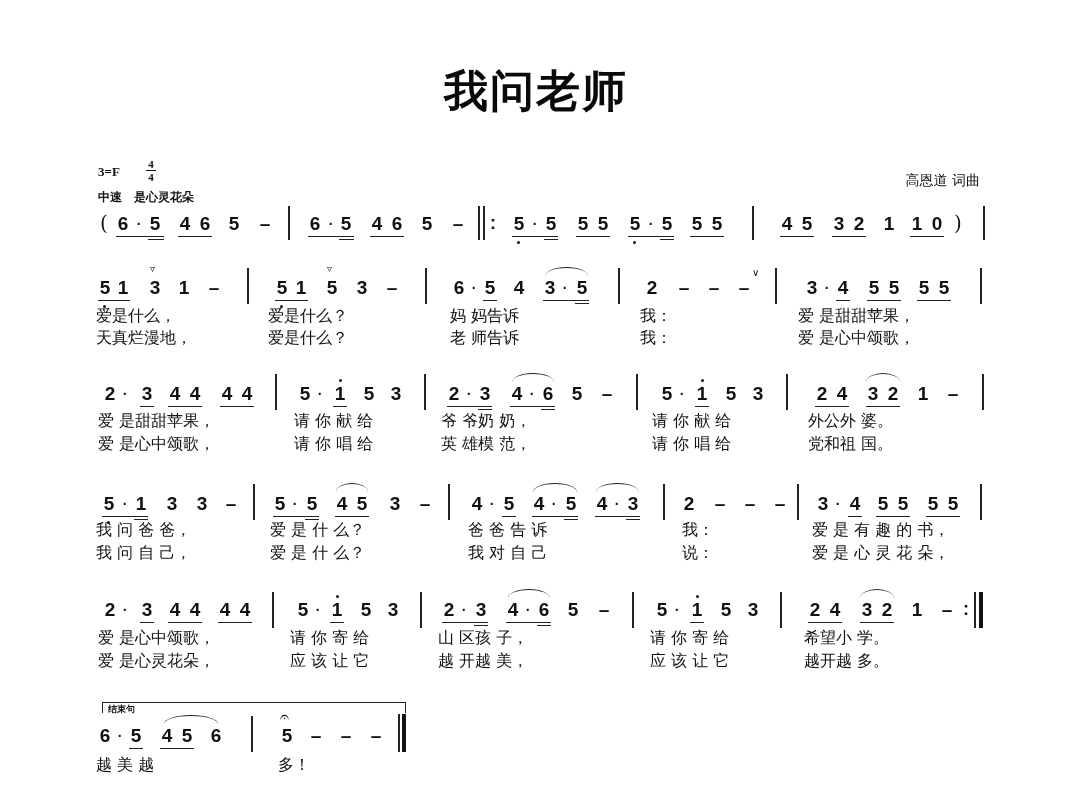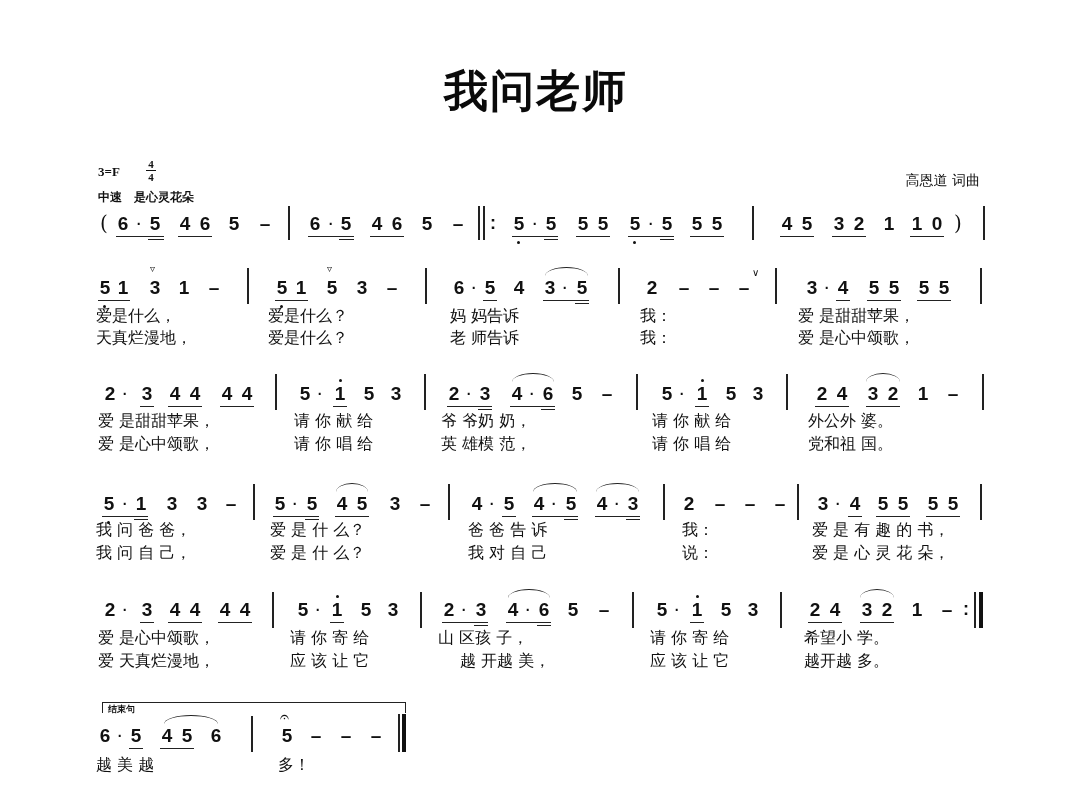--- a/index.html
+++ b/index.html
@@ -335,23 +335,23 @@
     <div class="abs ul" style="left: 860px; top: 622px; width: 34px;"></div>
     <div class="abs slur" style="left: 860px; top: 589px; width: 34px;"></div>
     <div class="abs repeatcolon" style="left: 963px; top: 599px;">:</div>
     <div class="abs barline" style="left: 974px; top: 592px; height: 36px;"></div>
     <div class="abs barline thick" style="left: 979px; top: 592px; height: 36px;"></div>
     <div class="abs lyric" style="left: 98px; top: 628px;">爱 是心中颂歌，</div>
     <div class="abs lyric" style="left: 290px; top: 628px;">请 你 寄 给</div>
     <div class="abs lyric" style="left: 438px; top: 628px;">山 区孩 子，</div>
     <div class="abs lyric" style="left: 650px; top: 628px;">请 你 寄 给</div>
     <div class="abs lyric" style="left: 804px; top: 628px;">希望小 学。</div>
-    <div class="abs lyric" style="left: 98px; top: 651px;">爱 天真烂漫地，</div>
+    <div class="abs lyric" style="left: 98px; top: 651px;">爱 是心灵花朵，</div>
     <div class="abs lyric" style="left: 290px; top: 651px;">应 该 让 它</div>
-    <div class="abs lyric" style="left: 460px; top: 651px;">越 开越 美，</div>
+    <div class="abs lyric" style="left: 438px; top: 651px;">越 开越 美，</div>
     <div class="abs lyric" style="left: 650px; top: 651px;">应 该 让 它</div>
     <div class="abs lyric" style="left: 804px; top: 651px;">越开越 多。</div>
     <div class="abs ending-box" style="left: 102px; top: 702px; width: 302px;"></div>
     <div class="abs ending-label" style="left: 108px; top: 703px;">结束句</div>
     <div class="abs note" style="left: 98px; top: 725px;">6</div>
     <div class="abs aug" style="left: 116px; top: 725px;">·</div>
     <div class="abs note" style="left: 129px; top: 725px;">5</div>
     <div class="abs note" style="left: 160px; top: 725px;">4</div>
     <div class="abs note" style="left: 180px; top: 725px;">5</div>
     <div class="abs note" style="left: 209px; top: 725px;">6</div>

